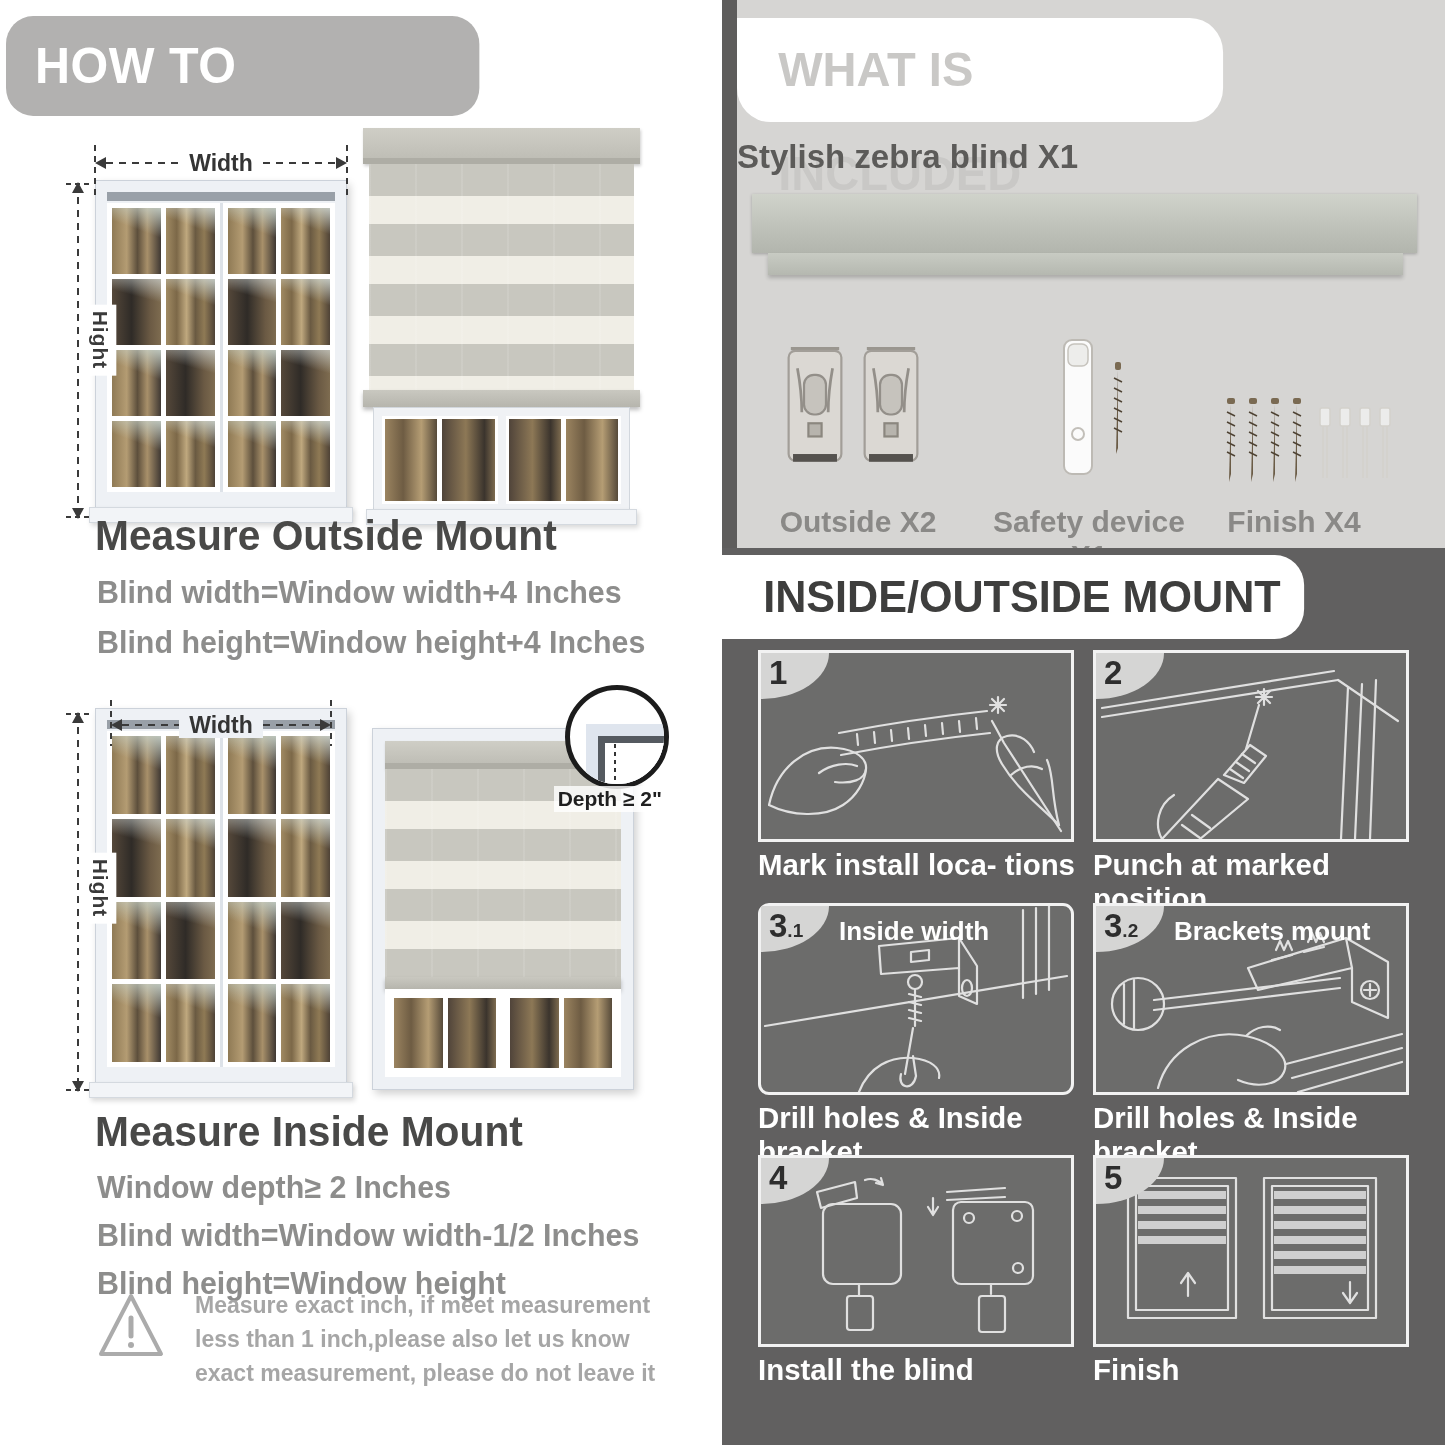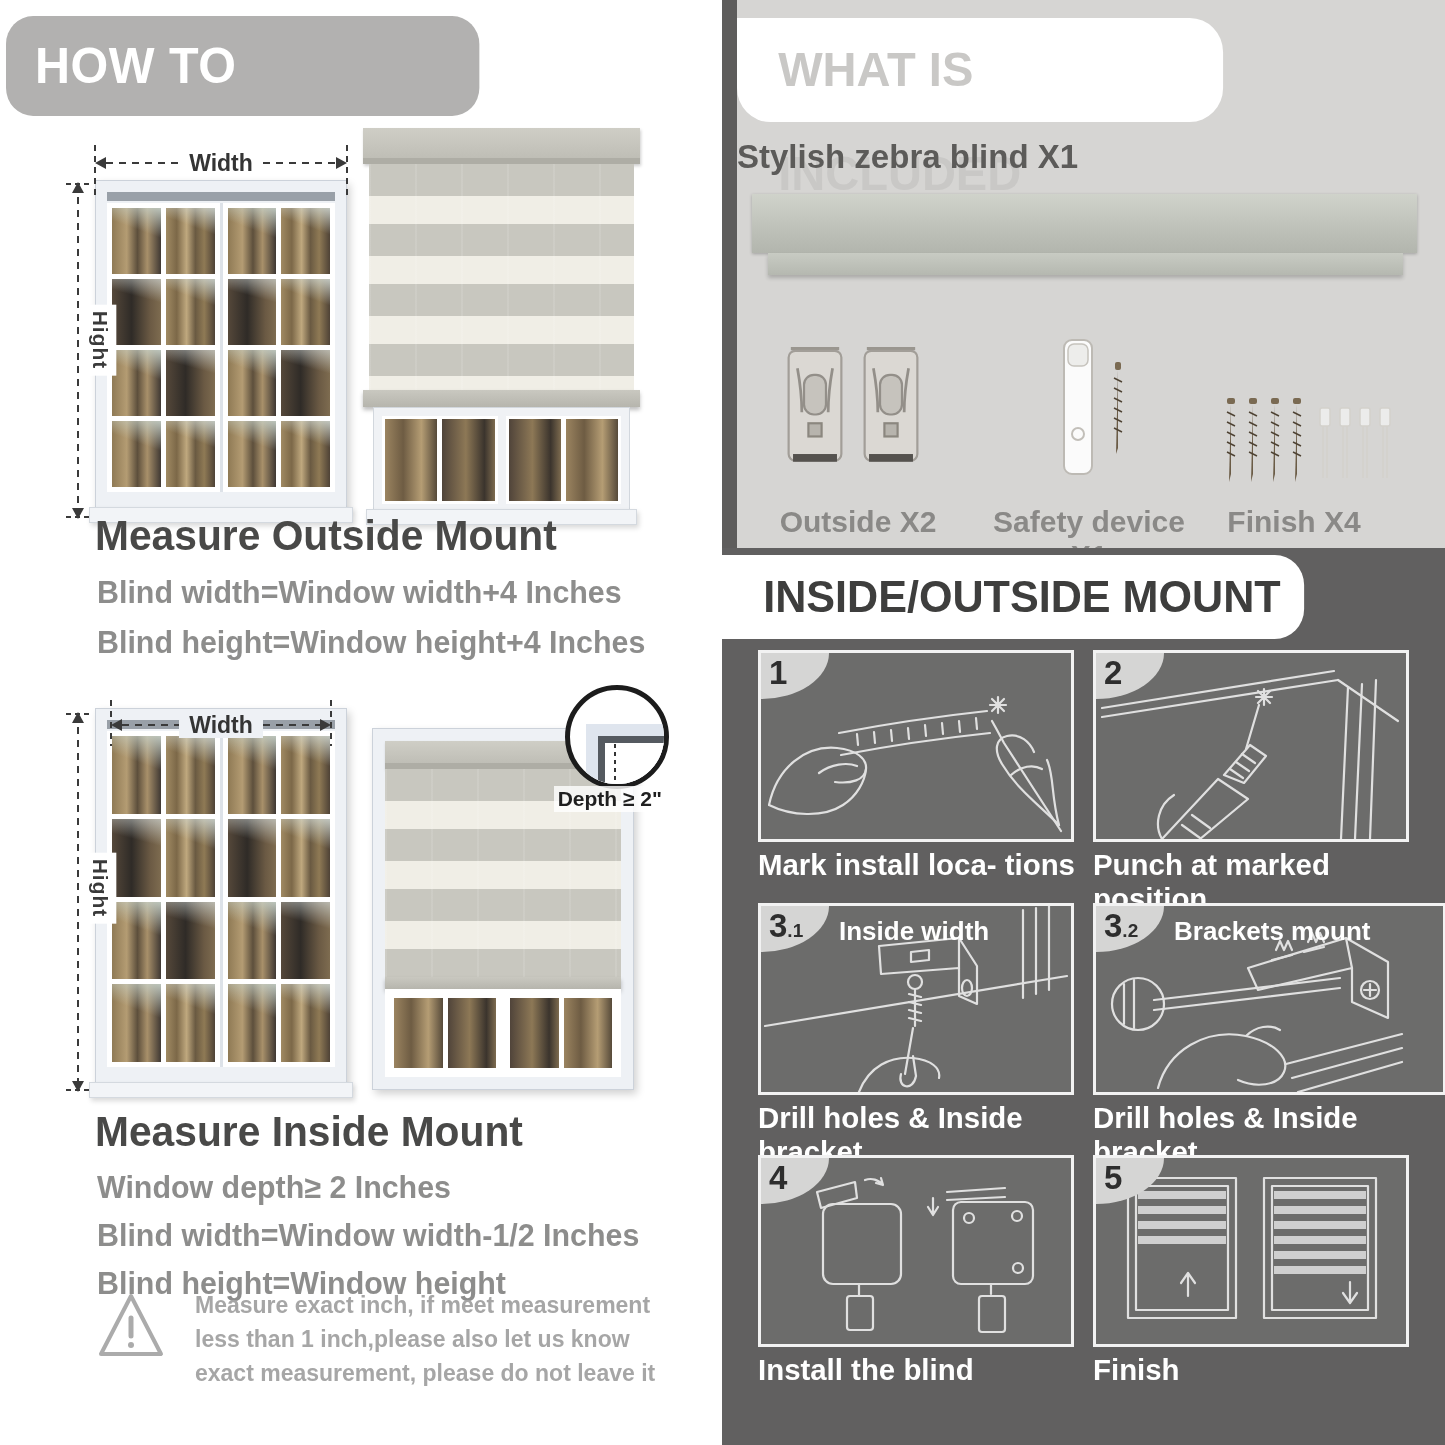--- a/index.html
+++ b/index.html
@@ -422,21 +422,21 @@
             <path d="M66,186 C58,172 62,152 78,142"></path>
             <path d="M96,162 l18,13 M86,172 l18,13"></path>
           </g>
         </svg>
         <div class="badge"><span>2</span><span class="sub"></span></div>
       </div>
       <div class="caption" style="left:371px;top:300px;">
         <span>Punch at  marked position</span>
       </div>
 
-      <div class="panel" style="left:36px;top:355px;">
+      <div class="panel" style="left:36px;top:355px;border-radius:11px;">
         <svg width="310" height="186" viewBox="0 0 310 186">
           <g class="lineart">
             <path d="M4,120 L306,70"></path>
             <path d="M262,4 L262,92 M275,2 L275,88 M288,0 L288,84"></path>
             <path d="M118,40 L198,32 L216,60 L216,98 L198,90 L198,62 L120,68 Z"></path>
             <path d="M198,32 L198,62"></path>
             <path d="M150,46 l18,-2 l0,10 l-18,2 Z"></path>
             <ellipse cx="206" cy="82" rx="5" ry="8"></ellipse>
             <circle cx="154" cy="76" r="7"></circle>
             <path d="M154,83 L154,120 M148,88 l12,3 M148,96 l12,3 M148,104 l12,3 M148,112 l12,3"></path>
@@ -445,21 +445,21 @@
             <path d="M98,186 C108,160 130,150 152,152 C170,154 180,162 178,172"></path>
           </g>
         </svg>
         <div class="badge"><span>3</span><span class="sub">.1</span></div>
         <div class="panel-title"><span>Inside width</span></div>
       </div>
       <div class="caption" style="left:36px;top:553px;">
         <span>Drill holes &amp;  Inside bracket</span>
       </div>
 
-      <div class="panel" style="left:371px;top:355px;padding-left:37px;">
+      <div class="panel" style="left:371px;top:355px;">
         <svg width="310" height="186" viewBox="0 0 310 186">
           <g class="lineart">
             <path d="M152,62 L250,32 L292,56 L292,112 L256,96 L256,62 L162,84 Z"></path>
             <path d="M256,62 L250,32"></path>
             <path d="M176,54 l20,-5 M208,46 l20,-5"></path>
             <path d="M180,44 l4,-9 l4,9 l4,-9 l4,9 M212,36 l4,-9 l4,9 l4,-9 l4,9"></path>
             <circle cx="274" cy="84" r="9"></circle>
             <path d="M268,84 l12,0 M274,78 l0,12"></path>
             <path d="M58,94 L244,72 M58,104 L244,82"></path>
             <ellipse cx="42" cy="98" rx="26" ry="26"></ellipse>

